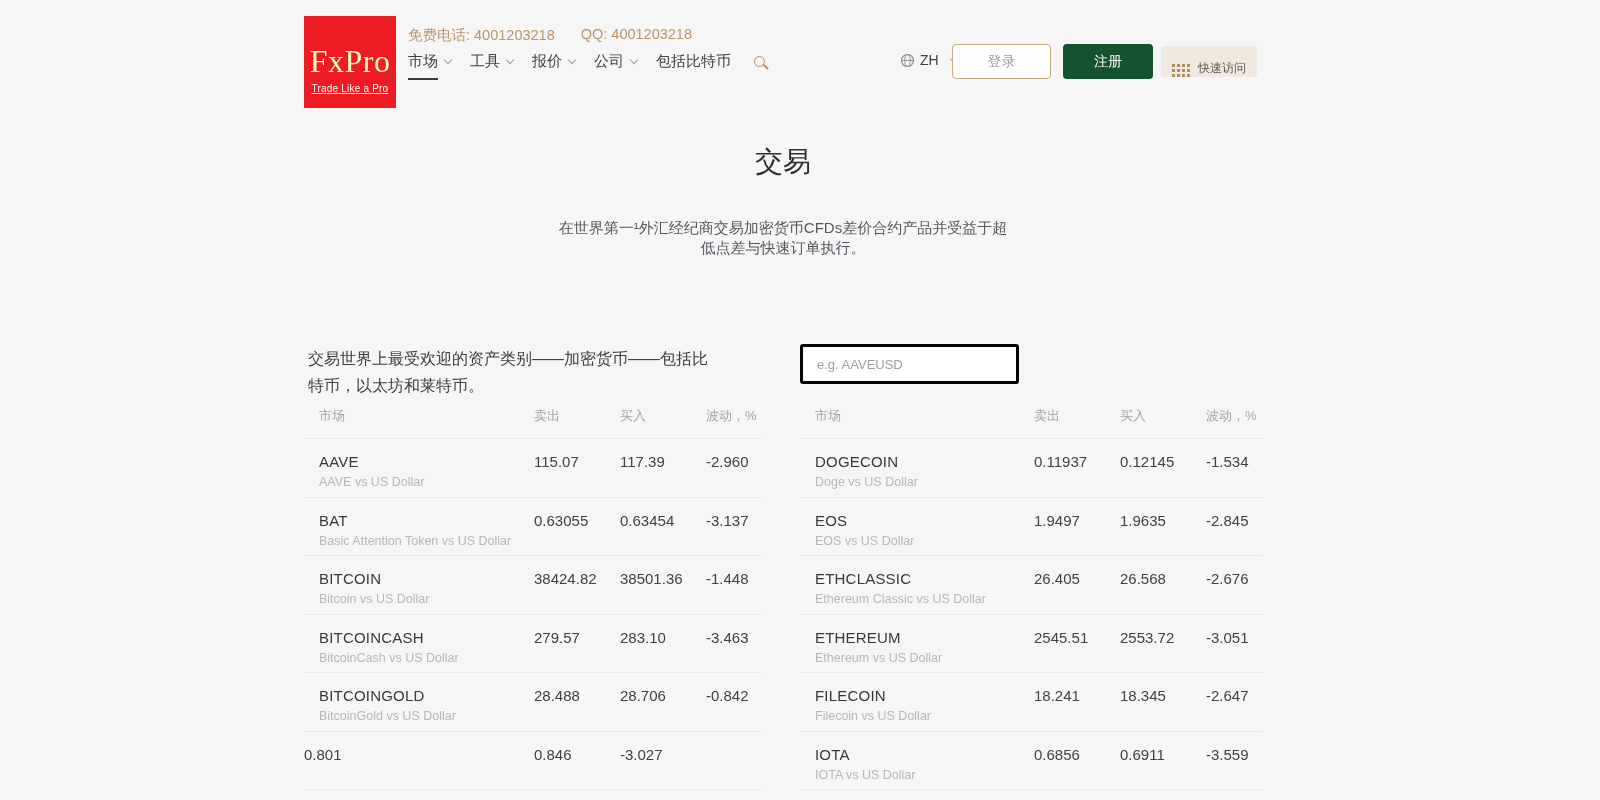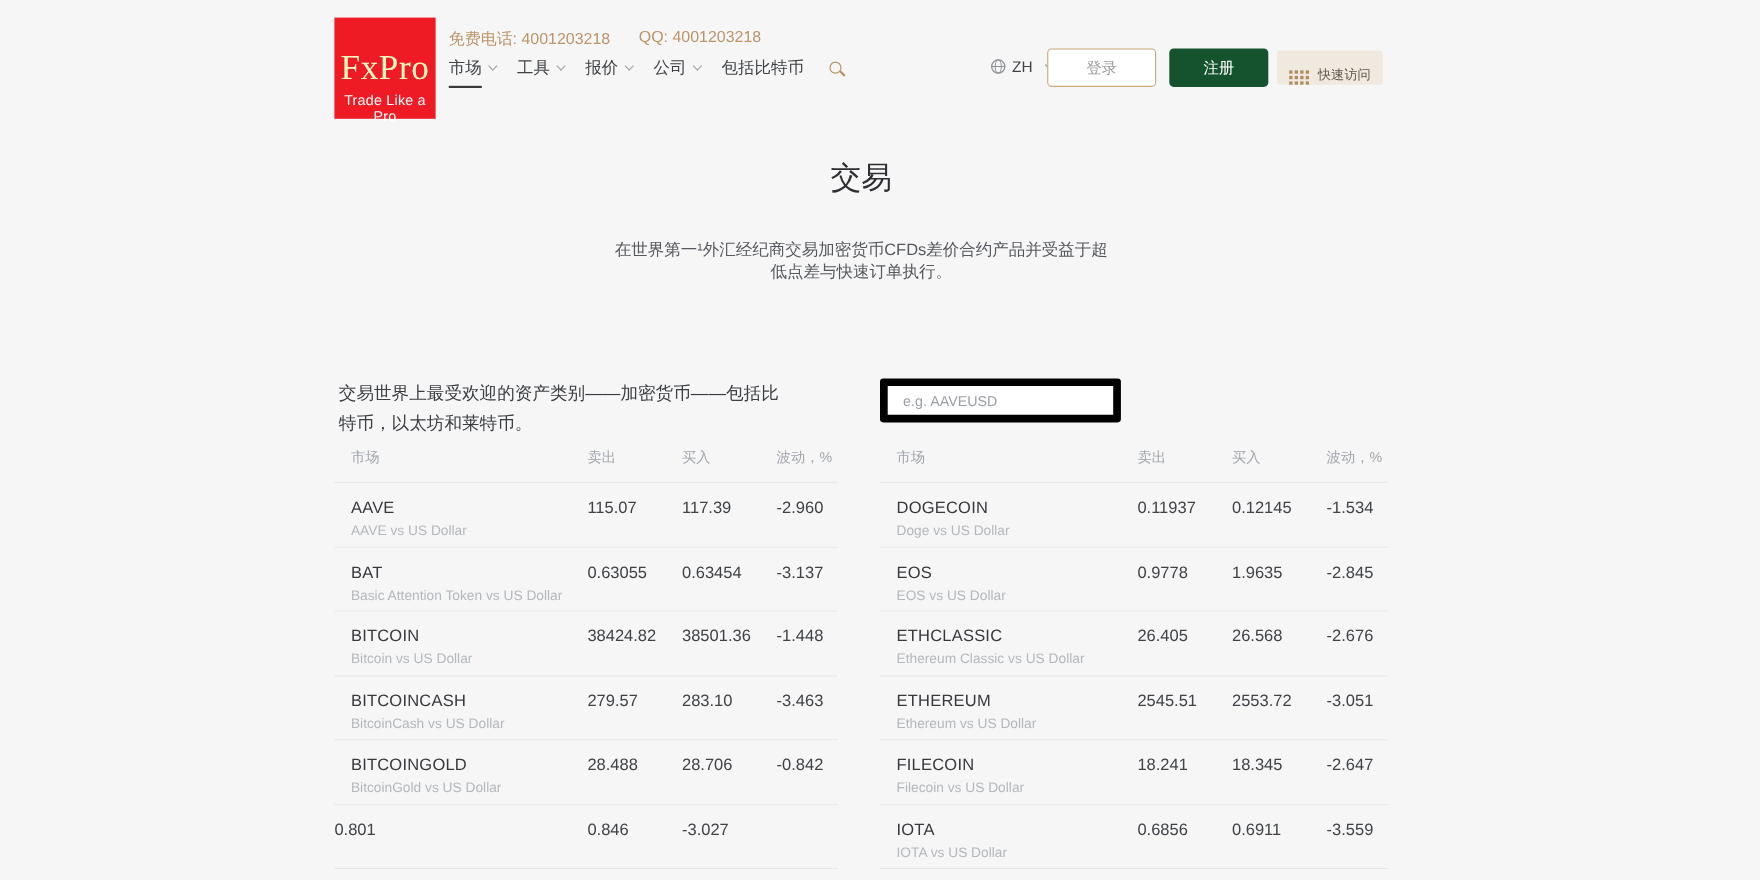--- a/index.html
+++ b/index.html
@@ -15,21 +15,21 @@
 
   
   .logo {
     position:absolute; left:0; top:16px; width:92px; height:92px;
     background:#ee1b24; text-align:center; cursor:pointer;
   }
   .logo-title {
     font-family:"Liberation Serif", serif; font-weight:normal;
     color:#fef9c3; font-size:32px; margin-top:27px; letter-spacing:.5px;
   }
-  .logo-tagline { color:#fff; font-size:13px; margin-top:3px; letter-spacing:.2px; }
+  .logo-tagline { color:#fff; font-size:10px; margin-top:3px; letter-spacing:.2px;text-decoration:underline; }
 
   .contact-row {
     position:absolute; left:104px; top:26px; display:flex; gap:26px;
     font-size:14.5px; color:#bb9468;
   }
   .main-nav {
     position:absolute; left:104px; top:52px; display:flex; gap:19px;
     align-items:center; font-size:15px; color:#3f4246;
   }
   .nav-item { display:flex; align-items:center; cursor:pointer; }
@@ -85,21 +85,21 @@
   .col { position:absolute; top:0; height:463px; }
   .col-left { left:0; width:458px; }
   .col-right { left:496px; width:462px; }
 
   .intro {
     margin-top:8px; padding-left:4px; width:412px;
     font-size:16px; line-height:27px; color:#3a3d42;
   }
   .symbol-search {
     margin-top:7px; width:219px; height:40px; background:#fff;
-    border:7px solid #000000; border-radius:3px; padding:0 14px;
+    border:3px solid #000000; border-radius:3px; padding:0 14px;
     font-size:13px; color:#3f4246; outline:none;
     font-family:"Liberation Sans", sans-serif;
   }
   .symbol-search::placeholder { color:#9ba0a6; }
 
   .crypto-table { position:absolute; top:70px; left:0; right:0; }
   .t-head, .crypto-row {
     display:grid; grid-template-columns:1fr 86px 86px 56px; align-items:start;
   }
   .t-head { font-size:13px; color:#a0a5ab; padding-bottom:13px; border-bottom:1px solid #e8e8ea; }
@@ -266,21 +266,21 @@
               </div>
               <div class="cell val">0.11937</div>
               <div class="cell val">0.12145</div>
               <div class="cell val">-1.534</div>
             </div>
             <div class="crypto-row">
               <div class="cell market">
                 <div class="row-name">EOS</div>
                 <div class="row-desc">EOS vs US Dollar</div>
               </div>
-              <div class="cell val">0.9778</div>
+              <div class="cell val">1.9497</div>
               <div class="cell val">1.9635</div>
               <div class="cell val">-2.845</div>
             </div>
             <div class="crypto-row">
               <div class="cell market">
                 <div class="row-name">ETHCLASSIC</div>
                 <div class="row-desc">Ethereum Classic vs US Dollar</div>
               </div>
               <div class="cell val">26.405</div>
               <div class="cell val">26.568</div>

